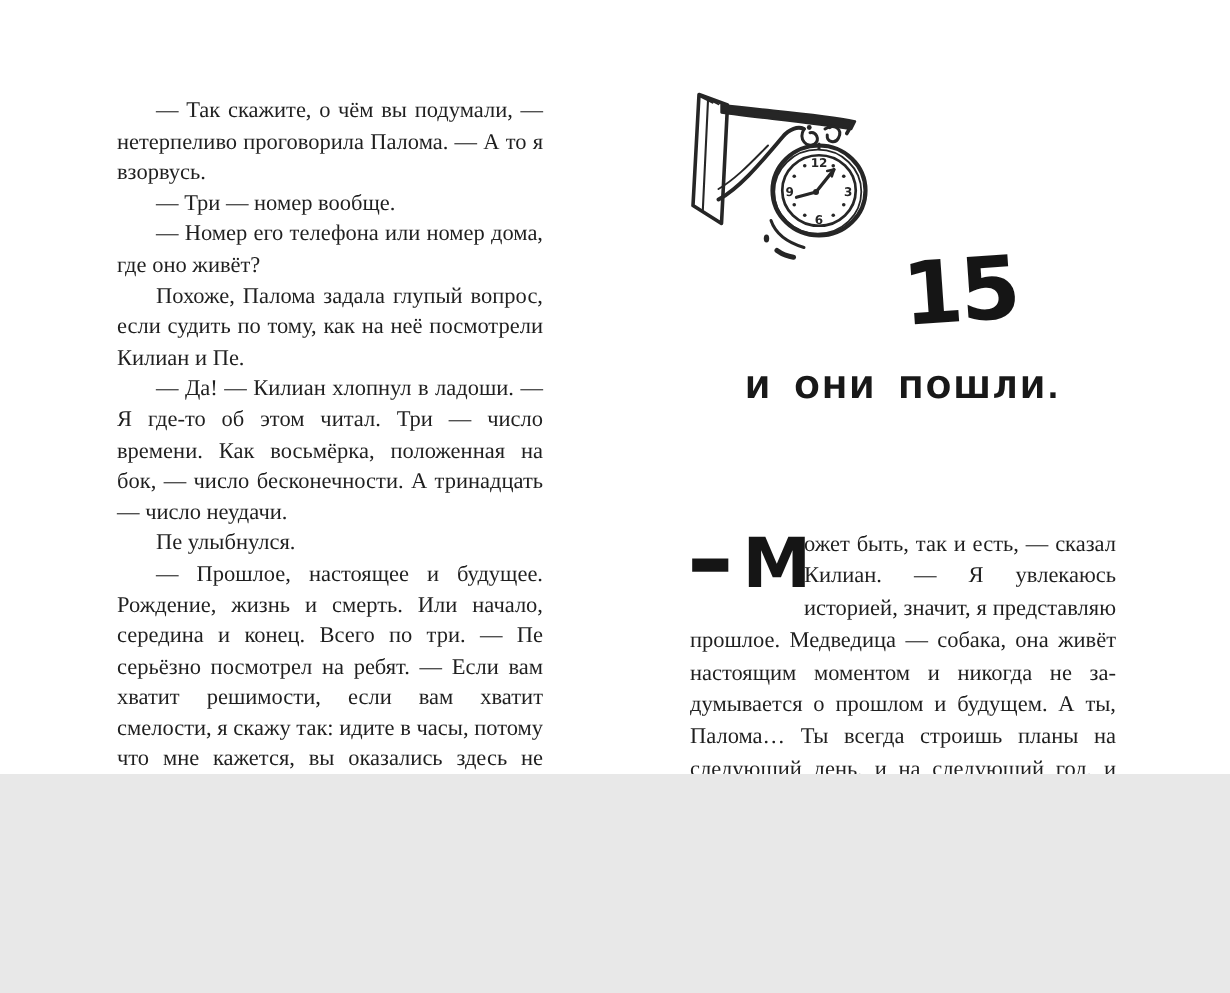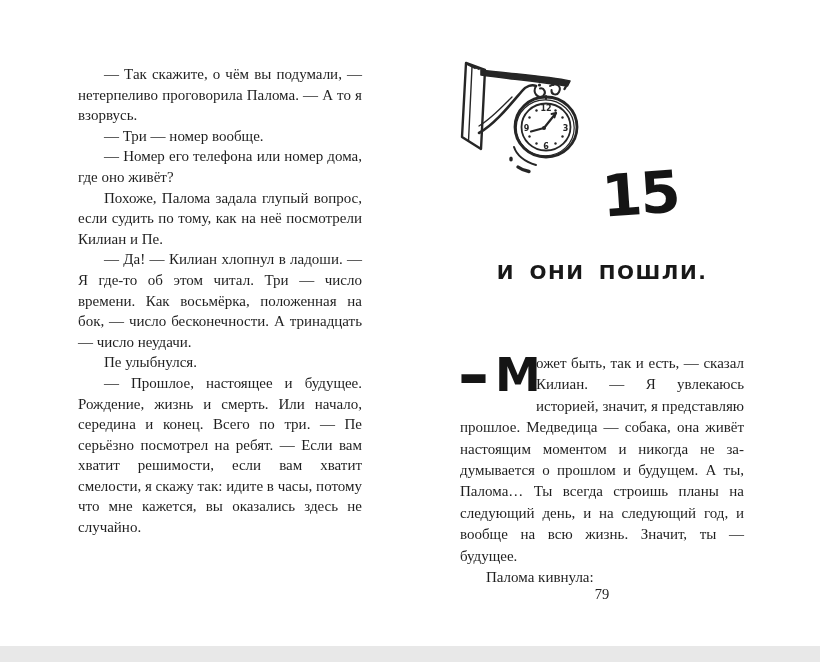--- a/index.html
+++ b/index.html
@@ -1,19 +1,19 @@
 <!DOCTYPE html>
 <html lang="ru"><head>
 <meta charset="utf-8">
 <style>
   html, body { margin: 0; padding: 0; background: #e8e8e8; }
   .spread {
     position: relative;
     width: 820px;
-    height: 646px;
+    height: 516px;
     margin: 0 auto;
     background: #ffffff;
     overflow: hidden;
     font-family: "Liberation Serif", "DejaVu Serif", serif;
     color: #1f1f1f;
   }
   .text-col {
     position: absolute;
     width: 284px;
     font-size: 15px;
@@ -36,21 +36,21 @@
     font-weight: 700;
     font-size: 58px;
     line-height: 62px;
     letter-spacing: -2px;
     color: #151515;
     transform: rotate(-4deg);
   }
 
   
   .chapter-title {
-    position: absolute; left: 460px; top: 258px; width: 284px;
+    position: absolute; left: 460px; top: 244px; width: 284px;
     margin: 0;
     text-align: center;
     font-family: "DejaVu Sans", "Liberation Sans", sans-serif;
     font-weight: 700;
     font-size: 20px;
     line-height: 29px;
     letter-spacing: 1.5px;
     word-spacing: 6px;
     color: #181818;
   }

